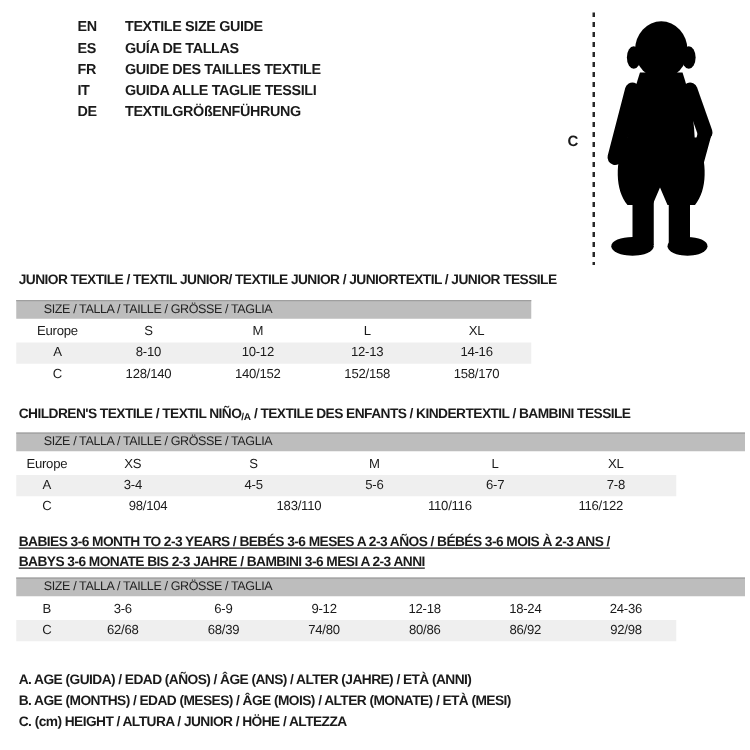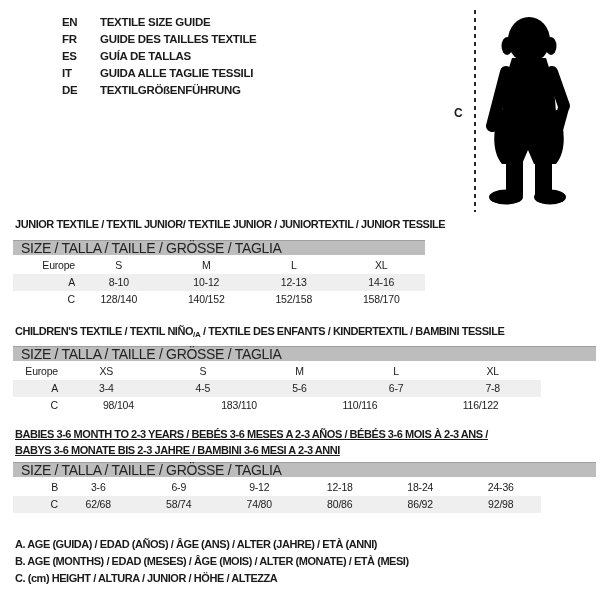--- a/index.html
+++ b/index.html
@@ -20,50 +20,50 @@
 
   
   .sec-title{position:absolute;font-weight:bold;font-size:11px;letter-spacing:-0.45px;
              white-space:nowrap;line-height:14px;}
   .sec-title .subsc{font-size:8px;vertical-align:-2px;letter-spacing:-0.3px;}
   .two-line{line-height:16px;}
 
   
   .stable{position:absolute;}
   .size-bar{height:15px;line-height:14px;background:#bdbdbd;border-top:1px solid #9f9f9f;
-            padding-left:8px;font-size:14px;letter-spacing:-0.3px;color:#222;
+            padding-left:22px;font-size:10px;letter-spacing:-0.3px;color:#222;
             box-sizing:border-box;margin-bottom:2px;}
   .trow{display:flex;height:17px;line-height:17px;font-size:10.5px;letter-spacing:-0.2px;}
   .trow.shaded{background:#efefef;}
-  .tlabel{width:62px;padding-left:4px;box-sizing:border-box;flex:none;text-align:right;}
+  .tlabel{width:62px;padding-left:4px;box-sizing:border-box;flex:none;text-align:center;}
   .tcell{flex:1;text-align:center;}
   .t-wide .trow{width:528px;}
   .t-wide .tlabel{width:45px;}
 
   
   .footnotes{position:absolute;left:15px;top:536px;font-weight:bold;font-size:11px;
              letter-spacing:-0.45px;line-height:17px;white-space:nowrap;}
 </style>
 </head>
 <body>
 
 <div class="page">
 
   <div class="legend">
     <div class="legend-row">
       <span class="legend-code">EN</span>
       <span>TEXTILE SIZE GUIDE</span>
     </div>
     <div class="legend-row">
+      <span class="legend-code">ES</span>
+      <span>GUÍA DE TALLAS</span>
+    </div>
+    <div class="legend-row">
       <span class="legend-code">FR</span>
       <span>GUIDE DES TAILLES TEXTILE</span>
-    </div>
-    <div class="legend-row">
-      <span class="legend-code">ES</span>
-      <span>GUÍA DE TALLAS</span>
     </div>
     <div class="legend-row">
       <span class="legend-code">IT</span>
       <span>GUIDA ALLE TAGLIE TESSILI</span>
     </div>
     <div class="legend-row">
       <span class="legend-code">DE</span>
       <span>TEXTILGRÖßENFÜHRUNG</span>
     </div>
   </div>
@@ -152,21 +152,21 @@
       <span class="tcell">3-6</span>
       <span class="tcell">6-9</span>
       <span class="tcell">9-12</span>
       <span class="tcell">12-18</span>
       <span class="tcell">18-24</span>
       <span class="tcell">24-36</span>
     </div>
     <div class="trow shaded">
       <span class="tlabel">C</span>
       <span class="tcell">62/68</span>
-      <span class="tcell">58/74</span>
+      <span class="tcell">68/39</span>
       <span class="tcell">74/80</span>
       <span class="tcell">80/86</span>
       <span class="tcell">86/92</span>
       <span class="tcell">92/98</span>
     </div>
   </div>
 
   <div class="footnotes">
     <div>A. AGE (GUIDA) / EDAD (AÑOS) / ÂGE (ANS) / ALTER (JAHRE) / ETÀ (ANNI)</div>
     <div>B. AGE (MONTHS) / EDAD (MESES) / ÂGE (MOIS) / ALTER (MONATE) / ETÀ (MESI)</div>

